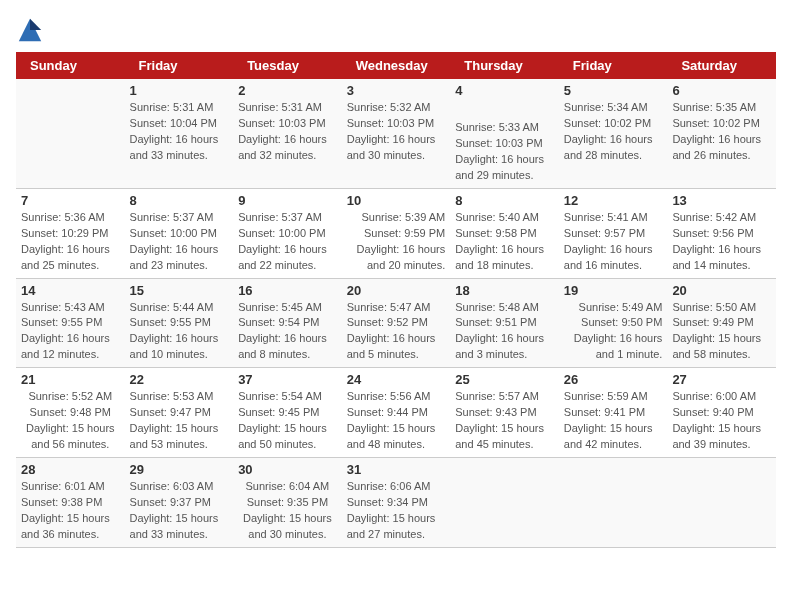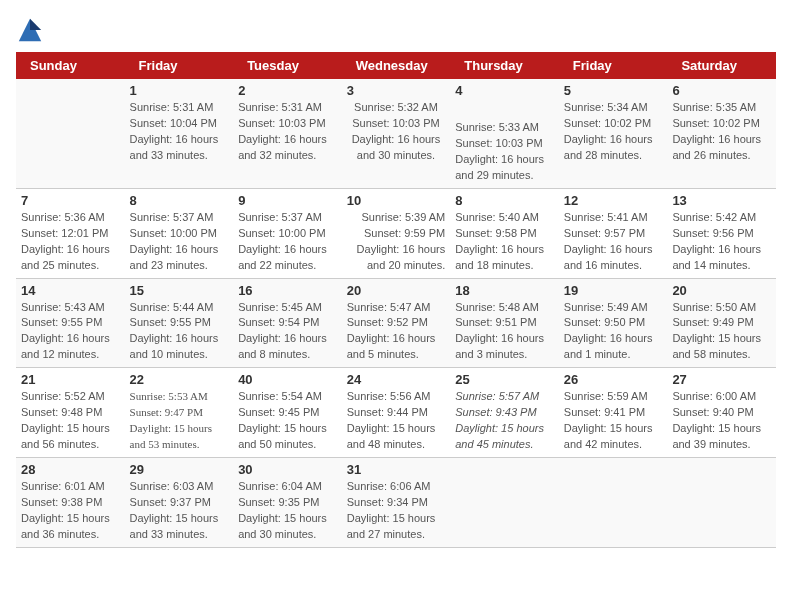--- a/index.html
+++ b/index.html
@@ -137,21 +137,21 @@
         </td>
         <td>
           <span class="day-num">2</span>
           <div class="day-info" style="white-space: pre-line;">Sunrise: 5:31 AM
 Sunset: 10:03 PM
 Daylight: 16 hours
 and 32 minutes.</div>
         </td>
         <td>
           <span class="day-num">3</span>
-          <div class="day-info" style="white-space: pre-line; text-align: center;">Sunrise: 5:32 AM
+          <div class="day-info" style="white-space: pre-line;">Sunrise: 5:32 AM
 Sunset: 10:03 PM
 Daylight: 16 hours
 and 30 minutes.</div>
         </td>
         <td>
           <span class="day-num">4</span>
           <div class="day-info" style="white-space: pre-line; margin-top: 22px;">Sunrise: 5:33 AM
 Sunset: 10:03 PM
 Daylight: 16 hours
 and 29 minutes.</div>
@@ -168,21 +168,21 @@
           <div class="day-info" style="white-space: pre-line;">Sunrise: 5:35 AM
 Sunset: 10:02 PM
 Daylight: 16 hours
 and 26 minutes.</div>
         </td>
       </tr>
       <tr>
         <td>
           <span class="day-num">7</span>
           <div class="day-info" style="white-space: pre-line;">Sunrise: 5:36 AM
-Sunset: 12:01 PM
+Sunset: 10:29 PM
 Daylight: 16 hours
 and 25 minutes.</div>
         </td>
         <td>
           <span class="day-num">8</span>
           <div class="day-info" style="white-space: pre-line;">Sunrise: 5:37 AM
 Sunset: 10:00 PM
 Daylight: 16 hours
 and 23 minutes.</div>
         </td>
@@ -253,65 +253,65 @@
         </td>
         <td>
           <span class="day-num">18</span>
           <div class="day-info" style="white-space: pre-line;">Sunrise: 5:48 AM
 Sunset: 9:51 PM
 Daylight: 16 hours
 and 3 minutes.</div>
         </td>
         <td>
           <span class="day-num">19</span>
-          <div class="day-info" style="white-space: pre-line;">Sunrise: 5:49 AM
+          <div class="day-info" style="white-space: pre-line; text-align: right;">Sunrise: 5:49 AM
 Sunset: 9:50 PM
 Daylight: 16 hours
 and 1 minute.</div>
         </td>
         <td>
           <span class="day-num">20</span>
           <div class="day-info" style="white-space: pre-line;">Sunrise: 5:50 AM
 Sunset: 9:49 PM
 Daylight: 15 hours
 and 58 minutes.</div>
         </td>
       </tr>
       <tr>
         <td>
           <span class="day-num">21</span>
-          <div class="day-info" style="white-space: pre-line;">Sunrise: 5:52 AM
+          <div class="day-info" style="white-space: pre-line; text-align: center;">Sunrise: 5:52 AM
 Sunset: 9:48 PM
 Daylight: 15 hours
 and 56 minutes.</div>
         </td>
         <td>
           <span class="day-num">22</span>
-          <div class="day-info" style="white-space: pre-line; font-family: Liberation Serif, serif;">Sunrise: 5:53 AM
+          <div class="day-info" style="white-space: pre-line;">Sunrise: 5:53 AM
 Sunset: 9:47 PM
 Daylight: 15 hours
 and 53 minutes.</div>
         </td>
         <td>
-          <span class="day-num">40</span>
+          <span class="day-num">37</span>
           <div class="day-info" style="white-space: pre-line;">Sunrise: 5:54 AM
 Sunset: 9:45 PM
 Daylight: 15 hours
 and 50 minutes.</div>
         </td>
         <td>
           <span class="day-num">24</span>
           <div class="day-info" style="white-space: pre-line;">Sunrise: 5:56 AM
 Sunset: 9:44 PM
 Daylight: 15 hours
 and 48 minutes.</div>
         </td>
         <td>
           <span class="day-num">25</span>
-          <div class="day-info" style="white-space: pre-line; font-style: italic;">Sunrise: 5:57 AM
+          <div class="day-info" style="white-space: pre-line;">Sunrise: 5:57 AM
 Sunset: 9:43 PM
 Daylight: 15 hours
 and 45 minutes.</div>
         </td>
         <td>
           <span class="day-num">26</span>
           <div class="day-info" style="white-space: pre-line;">Sunrise: 5:59 AM
 Sunset: 9:41 PM
 Daylight: 15 hours
 and 42 minutes.</div>
@@ -334,21 +334,21 @@
         </td>
         <td>
           <span class="day-num">29</span>
           <div class="day-info" style="white-space: pre-line;">Sunrise: 6:03 AM
 Sunset: 9:37 PM
 Daylight: 15 hours
 and 33 minutes.</div>
         </td>
         <td>
           <span class="day-num">30</span>
-          <div class="day-info" style="white-space: pre-line;">Sunrise: 6:04 AM
+          <div class="day-info" style="white-space: pre-line; text-align: center;">Sunrise: 6:04 AM
 Sunset: 9:35 PM
 Daylight: 15 hours
 and 30 minutes.</div>
         </td>
         <td>
           <span class="day-num">31</span>
           <div class="day-info" style="white-space: pre-line;">Sunrise: 6:06 AM
 Sunset: 9:34 PM
 Daylight: 15 hours
 and 27 minutes.</div>

